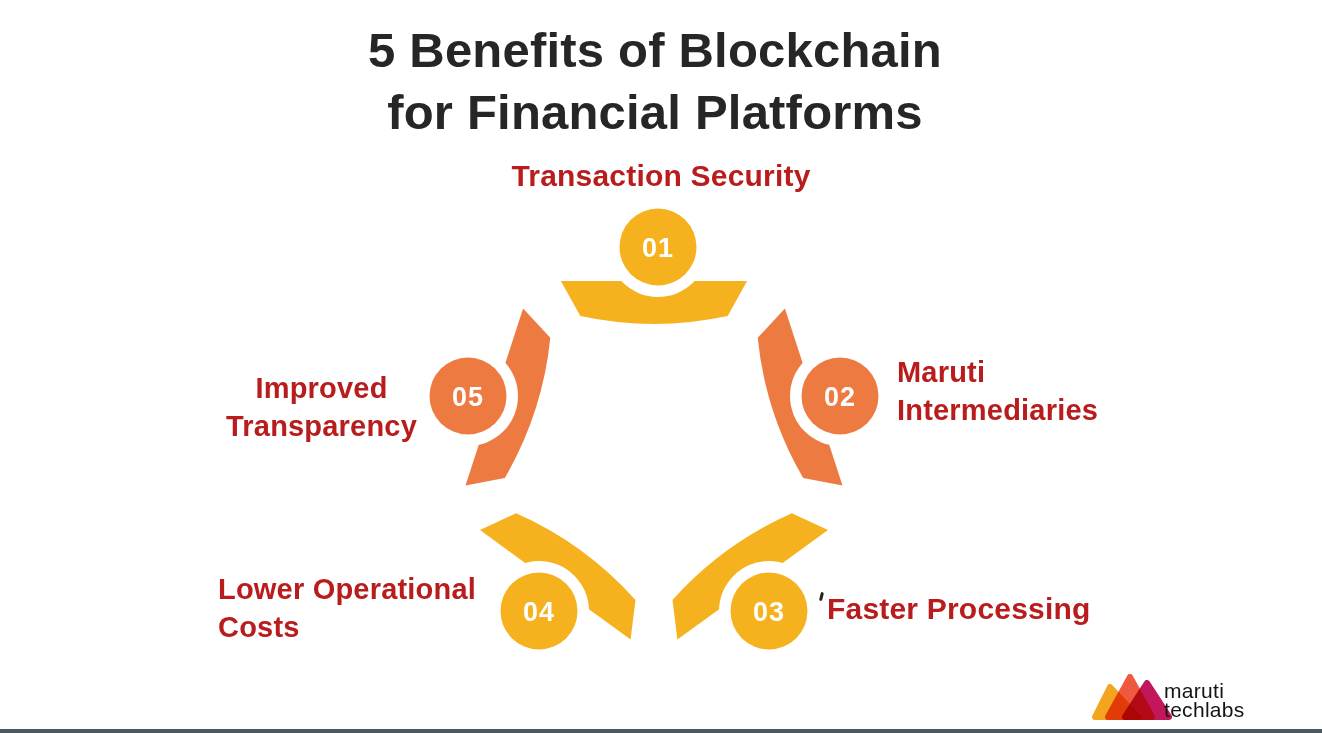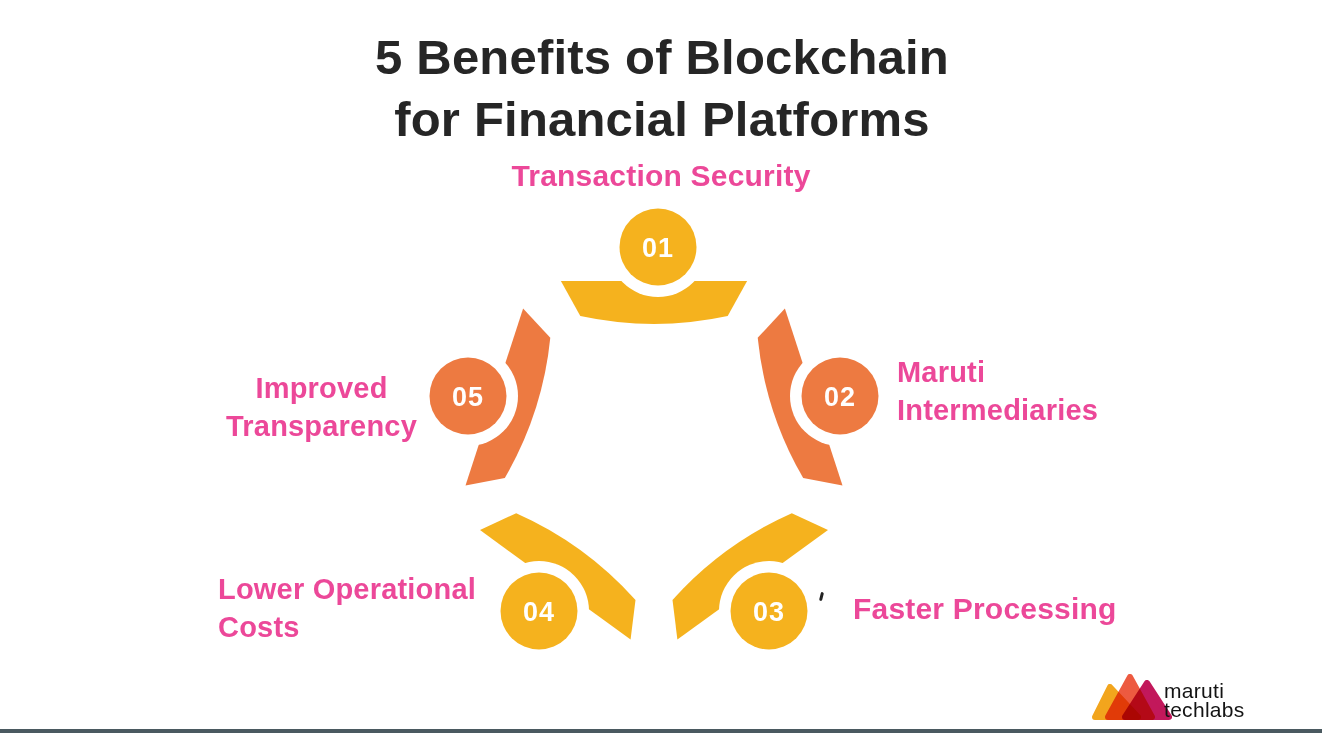--- a/index.html
+++ b/index.html
@@ -6,36 +6,36 @@
   body{
     width:1322px;height:733px;
     background:#ffffff;
     font-family:"Liberation Sans",sans-serif;
     overflow:hidden;
   }
   .canvas{position:relative;width:1322px;height:733px;background:#fff;}
 
   .title{
     position:absolute;top:10px;left:0;width:1292px;
-    margin:16px;text-align:center;
+    margin:9px;text-align:center;
     font-size:49px;line-height:62px;font-weight:700;
     color:#262626;white-space:pre-line;letter-spacing:0.2px;
   }
 
   #ring{position:absolute;left:0;top:0;width:1322px;height:733px;}
 
   .label{
     position:absolute;
-    font-weight:700;color:#ec4899;
+    font-weight:700;color:#b91c1c;
     font-size:29px;line-height:38px;
     white-space:pre-line;letter-spacing:0.2px;
   }
   .label-01{left:0;top:157px;width:1322px;text-align:center;font-size:30px;}
   .label-02{left:897px;top:353px;}
-  .label-03{left:827px;top:590px;font-size:30px;margin-left:26px;}
+  .label-03{left:827px;top:590px;font-size:30px;}
   .label-04{right:846px;top:570px;text-align:left;}
   .label-05{right:905px;top:369px;text-align:center;}
 
   .tick{
     position:absolute;left:820px;top:592px;width:3px;height:9px;
     background:#222;border-radius:2px;transform:rotate(14deg);
   }
 
   .copyright{
     position:absolute;left:55px;top:681px;

